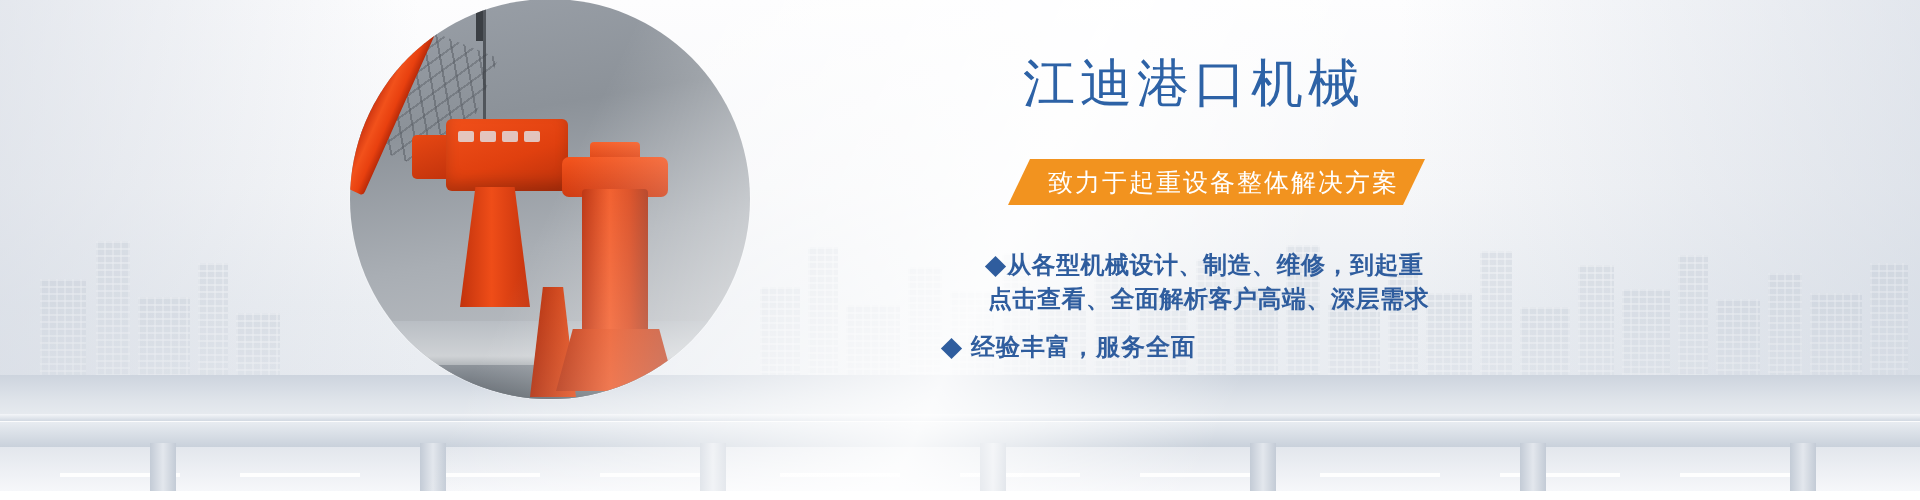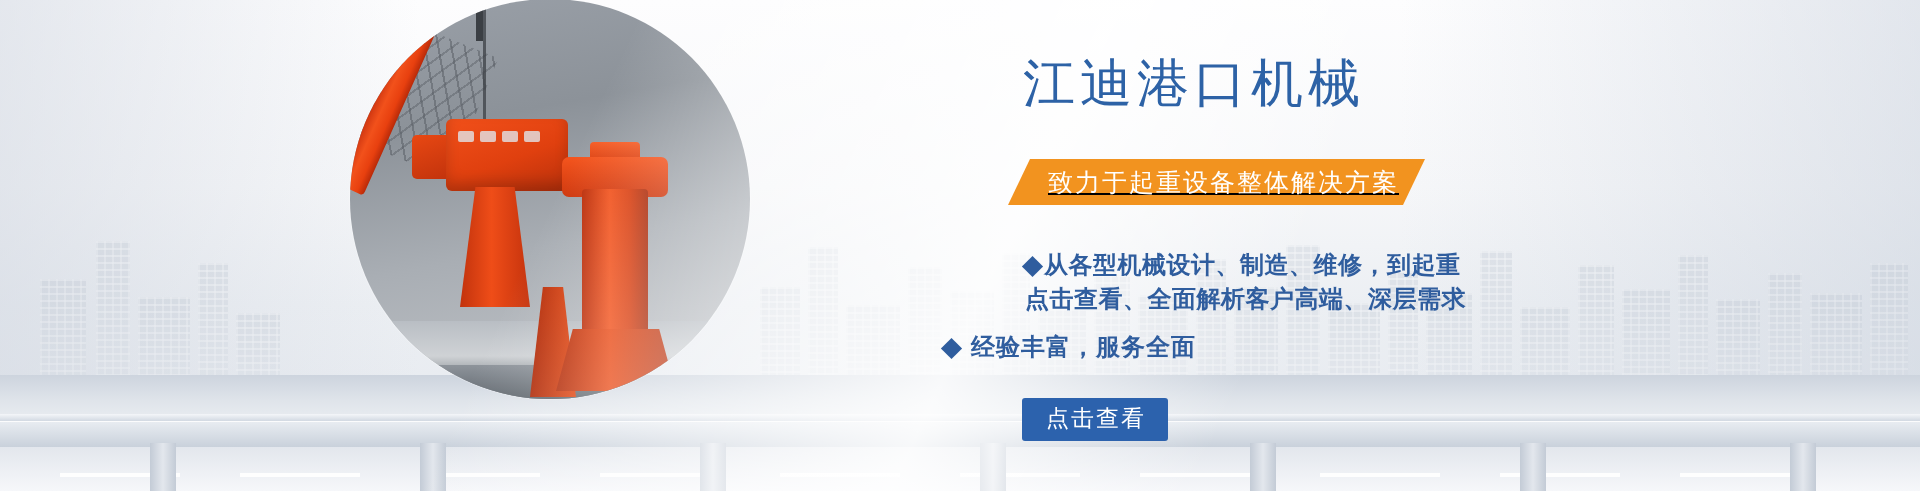--- a/index.html
+++ b/index.html
@@ -154,32 +154,30 @@
     font-size:52px;line-height:1;letter-spacing:5px;
     color:#2d62a6;white-space:nowrap;
   }
 
   .ribbon{
     position:absolute;left:1008px;top:159px;height:46px;
     padding:0 26px 0 40px;
     display:flex;align-items:center;
     background:#f2931f;
     clip-path:polygon(22px 0,100% 0,calc(100% - 22px) 100%,0 100%);
-    text-decoration:underline;
   }
   .ribbon span{
     font-size:25px;letter-spacing:2px;color:#ffffff;white-space:nowrap;
     font-family:"Liberation Sans","DejaVu Sans",sans-serif;
   }
 
   .blk{
     position:absolute;left:988px;top:248px;
     color:#2f5d9e;font-weight:bold;font-size:24px;line-height:34px;letter-spacing:.5px;
     white-space:nowrap;
-    margin-left:37px;
   }
   .blk2{
     position:absolute;left:944px;top:330px;
     color:#2f5d9e;font-weight:bold;font-size:24px;line-height:34px;letter-spacing:1px;
     white-space:nowrap;
   }
   .dia{
     display:inline-block;width:15px;height:15px;background:#2f5d9e;
     transform:rotate(45deg);margin-right:4px;position:relative;top:1px;
   }
@@ -292,16 +290,15 @@
 
     <div class="blk">
       <span class="dia"></span><span>从各型机械设计、制造、维修，到起重</span><br>
       <span>点击查看、全面解析客户高端、深层需求</span>
     </div>
 
     <div class="blk2">
       <span class="dia dia-sp"></span><span>经验丰富，服务全面</span>
     </div>
 
-    <button class="cta">点击查看</button>
 
   </div>
 </div>
 
 </body></html>

